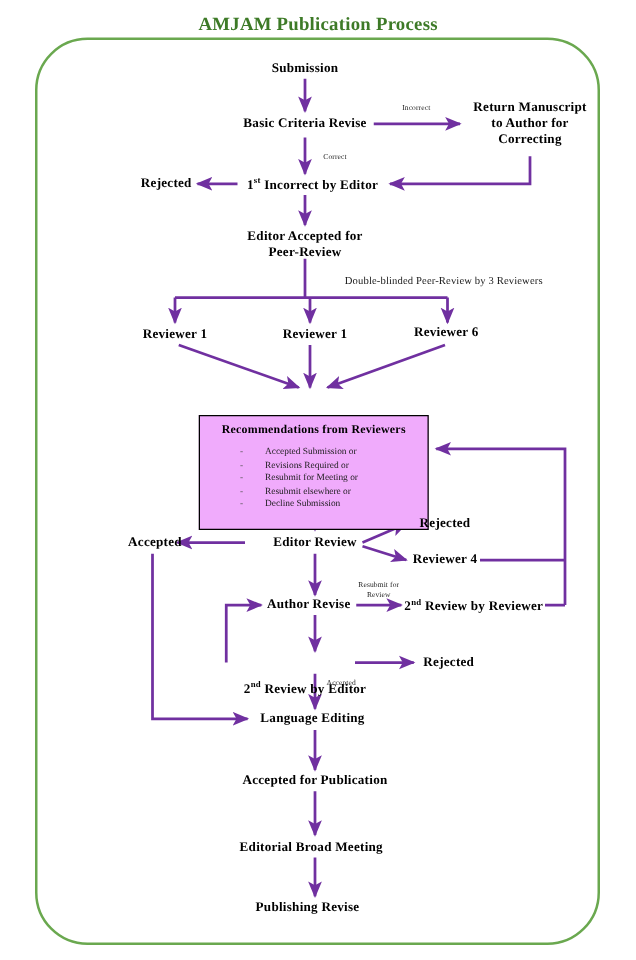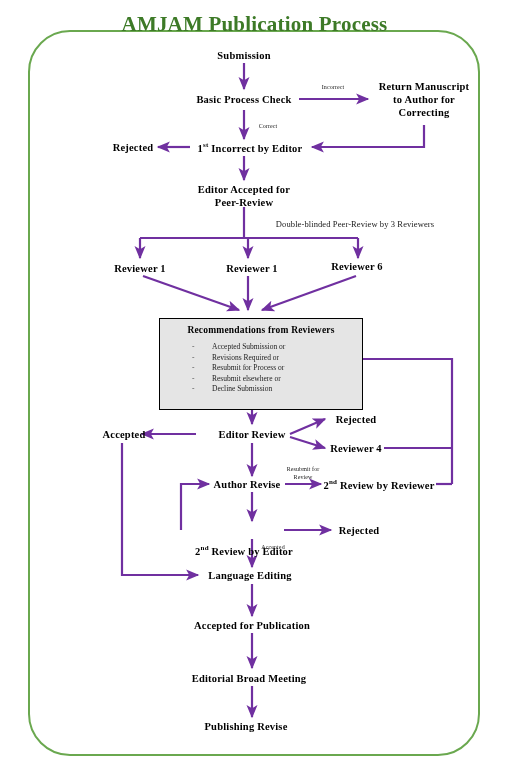--- a/index.html
+++ b/index.html
@@ -9,43 +9,43 @@
     font-family:"Liberation Serif","DejaVu Serif",serif;
   }
 
   .frame{
     position:absolute;left:28px;top:30px;width:452px;height:726px;
     border:2px solid #6aa84f;border-radius:42px;box-sizing:border-box;
   }
 
   .title{
     position:absolute;left:0;top:12px;width:509px;text-align:center;
-    font-size:21px;font-weight:bold;color:#3d7a27;letter-spacing:.2px;
+    font-size:15px;font-weight:bold;color:#3d7a27;letter-spacing:.2px;
     z-index:5;
   }
 
   .node{
     position:absolute;text-align:center;font-weight:bold;color:#000000;
     font-size:10.5px;line-height:13px;white-space:nowrap;
     transform:translate(-50%,-50%);
     letter-spacing:.2px;
     z-index:4;
   }
   .node.ml{white-space:normal;}
 
   .edgelabel{
     position:absolute;text-align:center;color:#1a1a1a;font-weight:normal;
     font-size:6px;line-height:7.5px;white-space:nowrap;
     transform:translate(-50%,-50%);z-index:4;letter-spacing:.1px;
   }
   .edgelabel.big{font-size:8.5px;}
 
   .recbox{
-    position:absolute;left:159px;top:318px;width:204px;height:92px;
-    border:1.6px solid #000;background:#e5e5e5;box-sizing:border-box;
+    position:absolute;left:159px;top:332px;width:184px;height:92px;
+    border:1.6px solid #000;background:#f0abfc;box-sizing:border-box;
     z-index:3;
   }
   .rec-title{
     text-align:center;font-weight:bold;font-size:9.5px;color:#000;
     margin-top:6px;letter-spacing:.2px;
   }
   .rec-list{
     margin:7px 0 0 0;padding:0;list-style:none;
   }
   .rec-list li{
@@ -128,21 +128,21 @@
     <path d="M252,584 L252,616"></path>
 
     <path d="M252,633 L252,668"></path>
 
     <path d="M252,686 L252,717"></path>
   </g>
 </svg>
 
 <div class="node" style="left:244px;top:55px;">Submission</div>
 
-<div class="node" style="left:244px;top:99px;">Basic Process  Check</div>
+<div class="node" style="left:244px;top:99px;">Basic Criteria  Revise</div>
 
 <div class="node ml" style="left:424px;top:99px;width:104px;">
   <span style="white-space:pre-line;">Return Manuscript
 to Author for
 Correcting</span>
 </div>
 
 <div class="node" style="left:133px;top:147px;">Rejected</div>
 
 <div class="node" style="left:250px;top:147px;"><span>1</span><span class="sup">st</span><span> Incorrect by Editor</span></div>
@@ -154,21 +154,21 @@
 
 <div class="node" style="left:140px;top:268px;">Reviewer  1</div>
 <div class="node" style="left:252px;top:268px;">Reviewer  1</div>
 <div class="node" style="left:357px;top:266px;">Reviewer  6</div>
 
 <div class="recbox">
   <div class="rec-title">Recommendations  from Reviewers</div>
   <ul class="rec-list">
     <li>Accepted Submission  or</li>
     <li>Revisions  Required or</li>
-    <li>Resubmit  for Process  or</li>
+    <li>Resubmit  for Meeting  or</li>
     <li>Resubmit  elsewhere or</li>
     <li>Decline Submission</li>
   </ul>
 </div>
 
 <div class="node" style="left:252px;top:434px;">Editor Review</div>
 <div class="node" style="left:124px;top:434px;">Accepted</div>
 <div class="node" style="left:356px;top:419px;">Rejected</div>
 <div class="node" style="left:356px;top:448px;">Reviewer  4</div>
 

